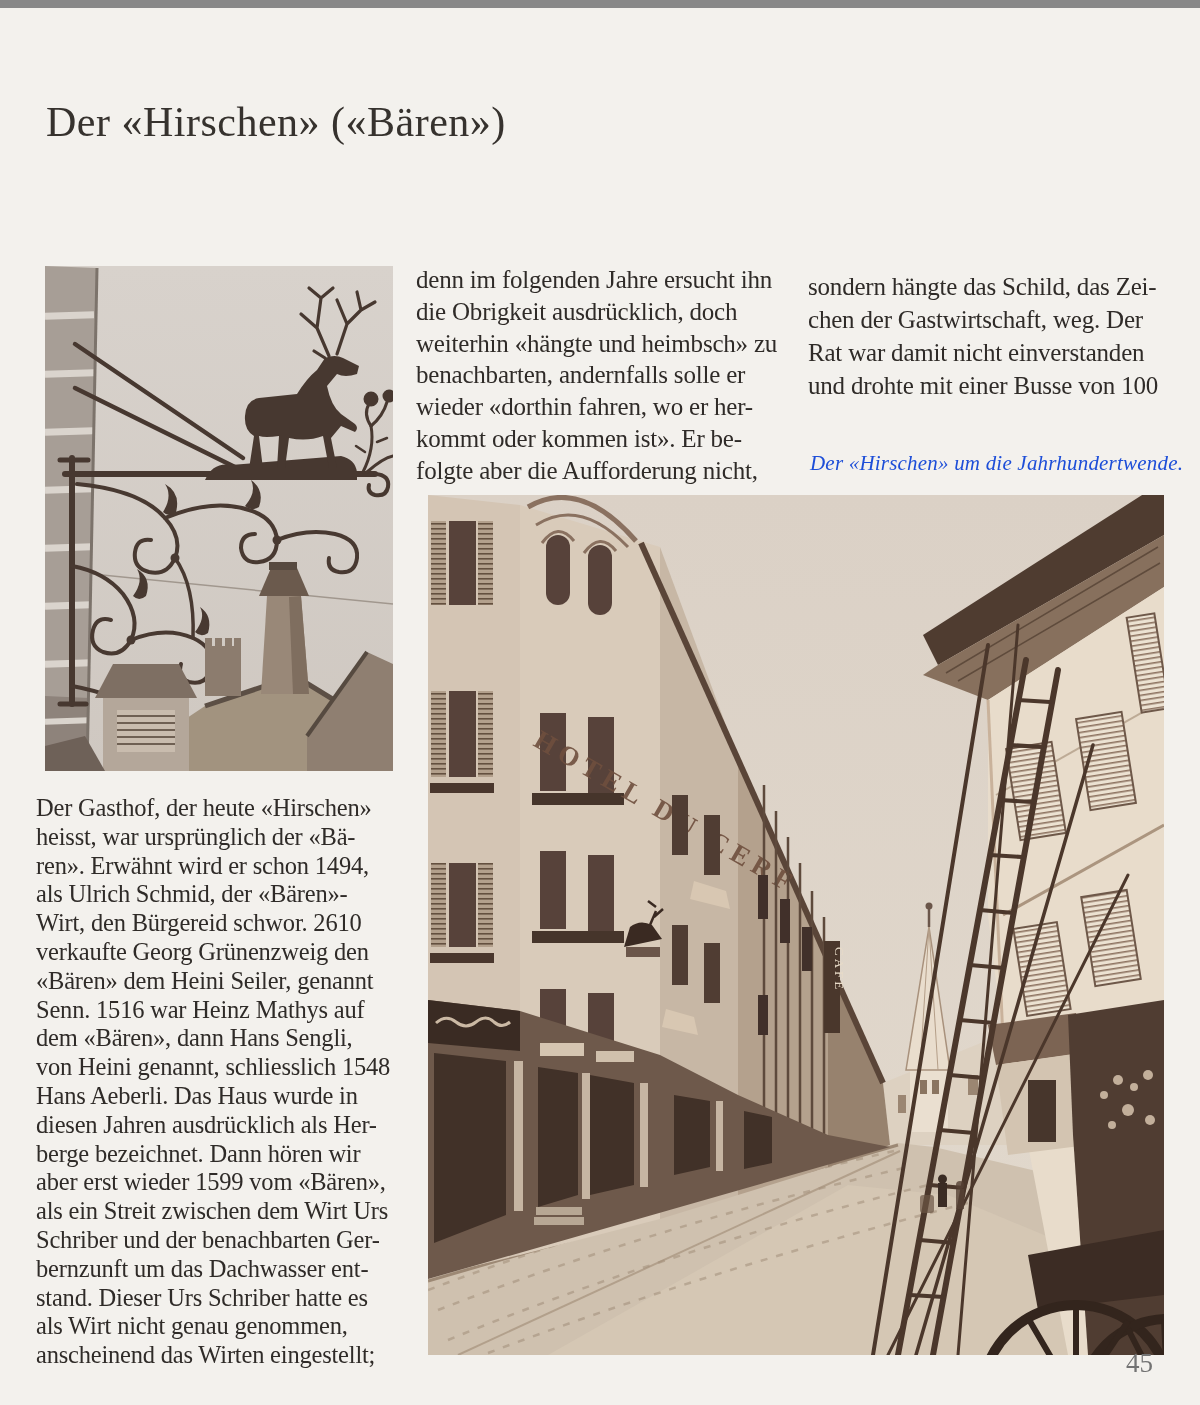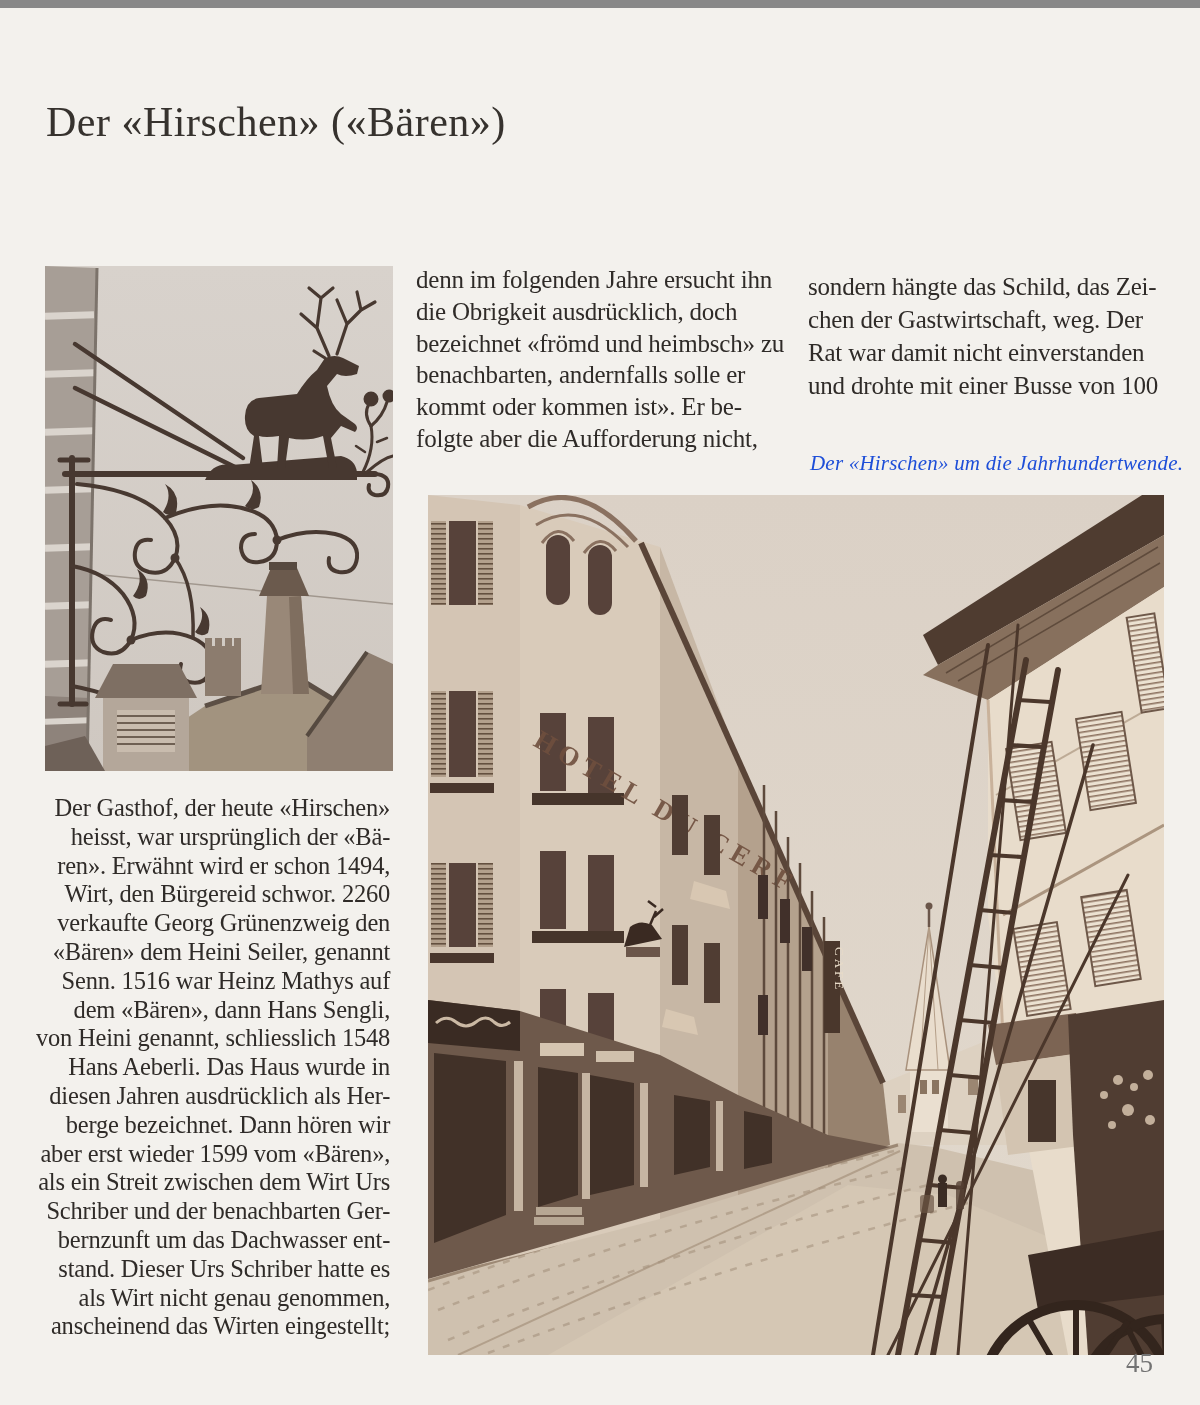--- a/index.html
+++ b/index.html
@@ -20,21 +20,21 @@
   }
   .title{
     position:absolute;left:46px;top:62px;
     font-size:42px;font-weight:400;letter-spacing:0.5px;
     color:#36322e;white-space:nowrap;
   }
   .col{position:absolute;}
   .col .ln{white-space:nowrap;}
   .col-mid{left:416px;top:256px;font-size:25px;line-height:31.8px;letter-spacing:-0.2px;}
   .col-right{left:808px;top:262px;font-size:25px;line-height:33px;letter-spacing:-0.2px;}
-  .col-left{left:36px;top:786px;font-size:24.5px;line-height:28.8px;letter-spacing:-0.2px;text-align:right;}
+  .col-left{left:36px;top:786px;font-size:24.5px;line-height:28.8px;letter-spacing:-0.2px;}
   .caption{
     position:absolute;left:810px;top:443px;
     font-size:21px;font-style:italic;letter-spacing:0.2px;
     white-space:nowrap;color:#1d4ed8;
   }
   .pageno{
     position:absolute;left:1126px;top:1340px;
     font-size:27px;color:#737373;
   }
   .photo{position:absolute;display:block;}
@@ -156,22 +156,23 @@
           <rect x="189" y="372" width="7" height="10" fill="#8c7c6e"></rect>
         </g>
         <polygon points="0,505 60,505 40,470 0,480" fill="#6e6158"></polygon>
       </g>
     </svg>
   </figure>
 
   <div class="col col-mid">
     <div class="ln">denn im folgenden Jahre ersucht ihn</div>
     <div class="ln">die Obrigkeit ausdrücklich, doch</div>
-    <div class="ln">bezeichnet «frömd und heimbsch» zu</div>
+    <div class="ln">weiterhin «hängte und heimbsch» zu</div>
     <div class="ln">benachbarten, andernfalls solle er</div>
+    <div class="ln">wieder «dorthin fahren, wo er her-</div>
     <div class="ln">kommt oder kommen ist». Er be-</div>
     <div class="ln">folgte aber die Aufforderung nicht,</div>
   </div>
 
   <div class="col col-right">
     <div class="ln">sondern hängte das Schild, das Zei-</div>
     <div class="ln">chen der Gastwirtschaft, weg. Der</div>
     <div class="ln">Rat war damit nicht einverstanden</div>
     <div class="ln">und drohte mit einer Busse von 100</div>
   </div>
@@ -387,21 +388,22 @@
           <circle cx="532" cy="690" r="4" fill="#554134" opacity="0.8"></circle>
         <rect x="492" y="700" width="14" height="18" rx="3" fill="#6b5544" opacity="0.7"></rect>
       </g>
     </svg>
   </figure>
 
   <div class="col col-left">
     <div class="ln">Der Gasthof, der heute «Hirschen»</div>
     <div class="ln">heisst, war ursprünglich der «Bä-</div>
     <div class="ln">ren». Erwähnt wird er schon 1494,</div>
-    <div class="ln">Wirt, den Bürgereid schwor. 2260</div>
+    <div class="ln">als Ulrich Schmid, der «Bären»-</div>
+    <div class="ln">Wirt, den Bürgereid schwor. 2610</div>
     <div class="ln">verkaufte Georg Grünenzweig den</div>
     <div class="ln">«Bären» dem Heini Seiler, genannt</div>
     <div class="ln">Senn. 1516 war Heinz Mathys auf</div>
     <div class="ln">dem «Bären», dann Hans Sengli,</div>
     <div class="ln">von Heini genannt, schliesslich 1548</div>
     <div class="ln">Hans Aeberli. Das Haus wurde in</div>
     <div class="ln">diesen Jahren ausdrücklich als Her-</div>
     <div class="ln">berge bezeichnet. Dann hören wir</div>
     <div class="ln">aber erst wieder 1599 vom «Bären»,</div>
     <div class="ln">als ein Streit zwischen dem Wirt Urs</div>

